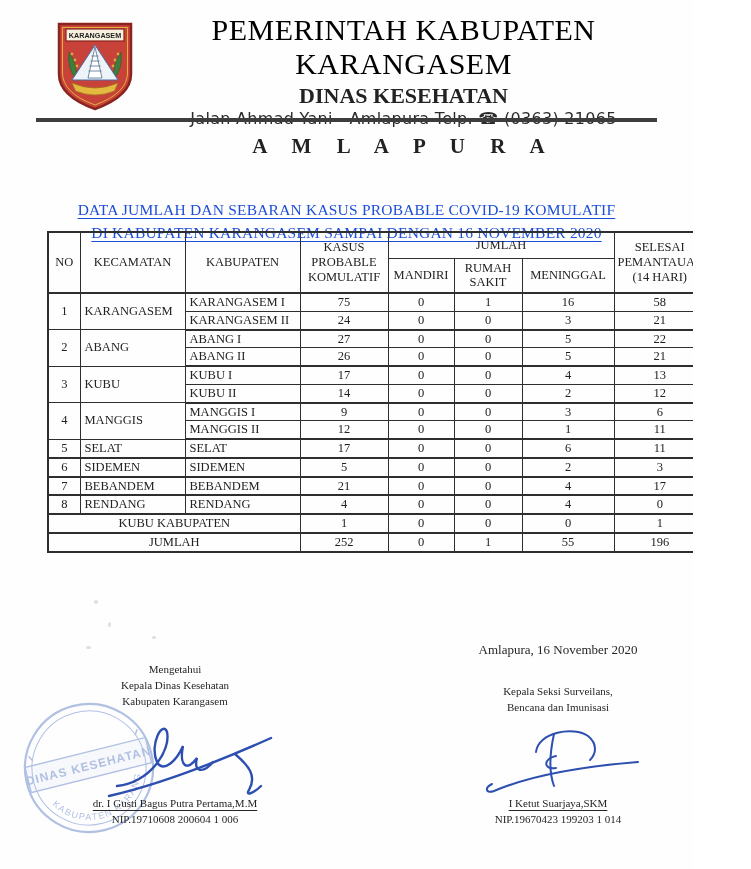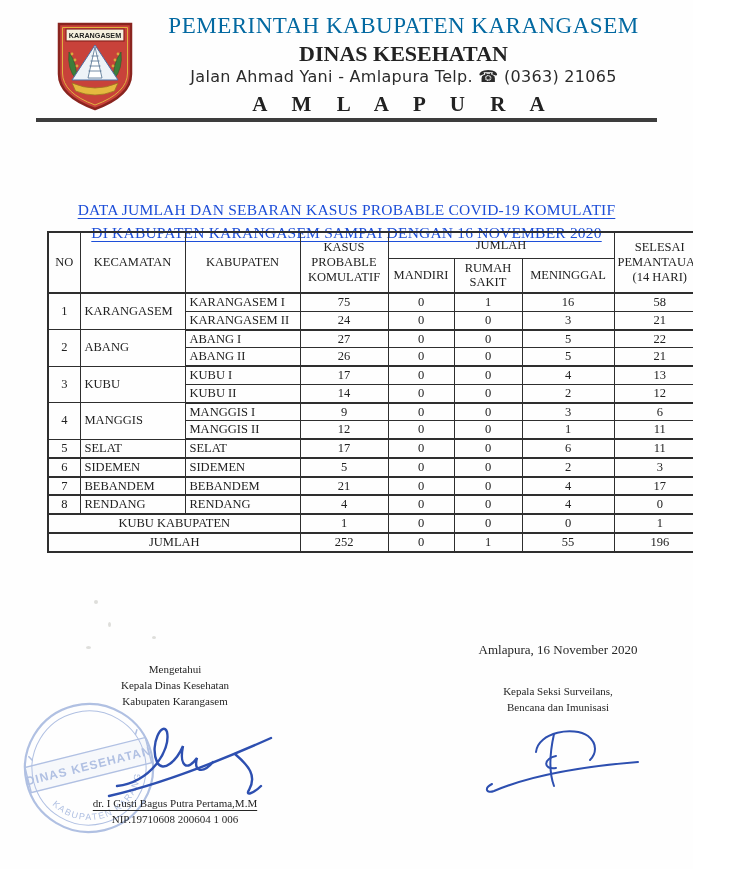--- a/index.html
+++ b/index.html
@@ -10,21 +10,21 @@
     background: #fefefe;
     font-family: "Liberation Serif", serif;
     color: #262626;
     overflow: hidden;
   }
 
   
   .letterhead { position: absolute; top: 13px; left: 0; right: 0; }
   .logo { position: absolute; left: 55px; top: 3px; width: 80px; height: 96px; }
   .lh-text { text-align: center; padding-left: 120px; padding-right: 6px; }
-  .lh-line1 { font-size: 23px; font-weight: 400; letter-spacing: 0.5px; color: #0369a1; }
+  .lh-line1 { font-size: 30px; font-weight: 400; letter-spacing: 0.5px; color: #000000; }
   .lh-line2 { font-size: 22px; font-weight: 700; margin-top: 2px; color: #222; }
   .lh-line3 { font-family: "DejaVu Sans", sans-serif; font-size: 16px; color: #2b2b2b; letter-spacing: 0.3px; }
   .lh-line4 { font-size: 21px; font-weight: 700; letter-spacing: 10px; margin-top: 6px; color: #222; }
   .rule { position: absolute; top: 118px; left: 36px; right: 36px; height: 4px;
           border-top: 3px solid #3d3d3d; border-bottom: 1px solid #3d3d3d; }
 
   
   .doc-title { position: absolute; top: 154px; left: 0; right: 0; text-align: center;
                font-weight: 400; font-size: 15.5px; line-height: 1.5; color: #1d4ed8; letter-spacing: 0.2px; margin-top: 44px; }
   .doc-title .u-line { text-decoration: underline; text-underline-offset: 3px; }
@@ -302,19 +302,23 @@
       <path d="M78 34 c -12 2, -14 14, 0 12"></path>
       <path d="M14 62 c -8 4, -6 10, 2 7 C 56 52, 110 44, 160 40"></path>
     </g>
   </svg>
 
   <div class="sig-block sig-left-name">
     <div class="uname">dr. I Gusti Bagus Putra Pertama,M.M</div>
     <div>NIP.19710608 200604 1 006</div>
   </div>
 
+  <div class="sig-block sig-right-name">
+    <div class="uname">I Ketut Suarjaya,SKM</div>
+    <div>NIP.19670423 199203 1 014</div>
+  </div>
 
   <div class="speck" style="left:94px; top:600px; width:4px; height:4px;"></div>
   <div class="speck" style="left:108px; top:622px; width:3px; height:5px;"></div>
   <div class="speck" style="left:86px; top:646px; width:5px; height:3px;"></div>
   <div class="speck" style="left:152px; top:636px; width:4px; height:3px;"></div>
 
 </div>
 
 </body></html>

